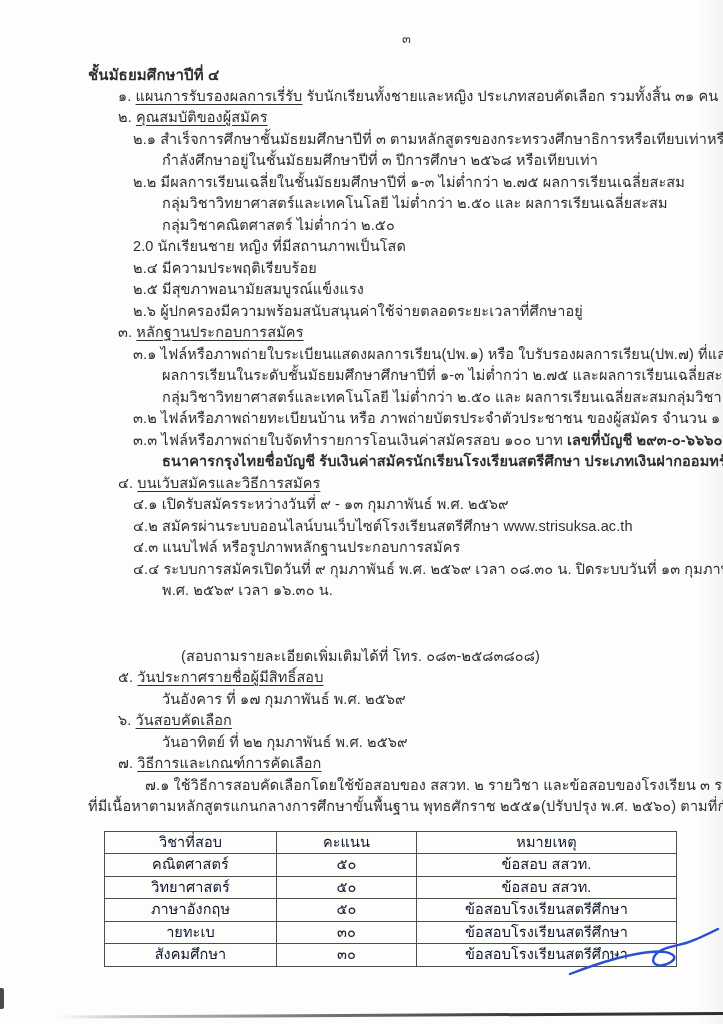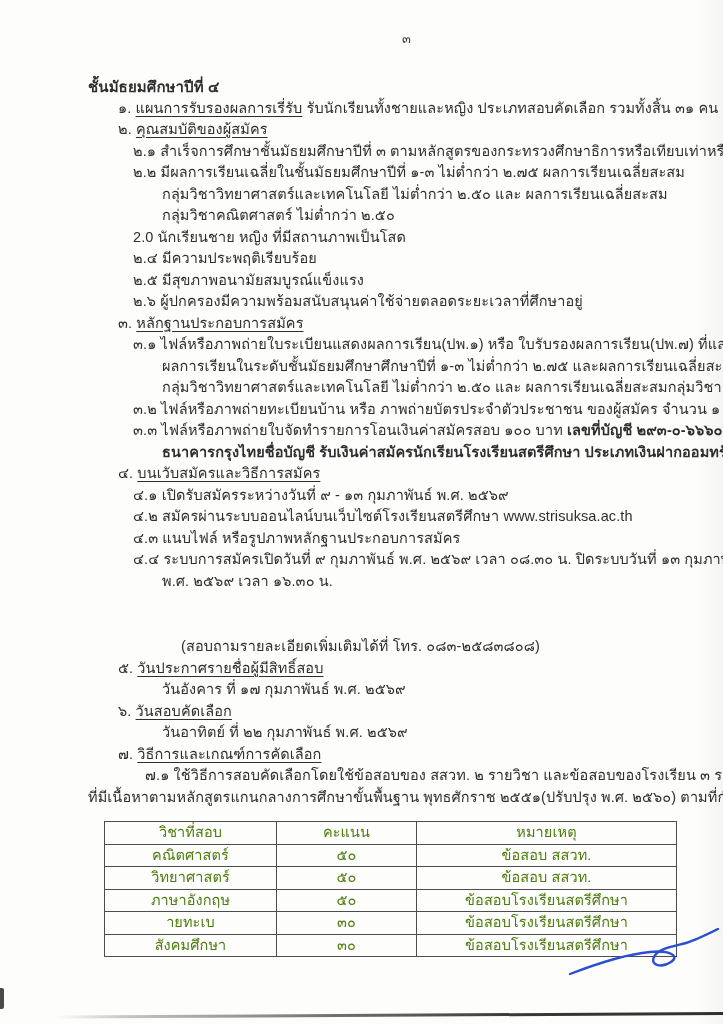--- a/index.html
+++ b/index.html
@@ -11,38 +11,38 @@
   }
   .page {
     position:absolute; left:0; top:0; width:723px; height:1024px;
     background:#fdfdfc; color:#2f2f2f; overflow:hidden;
   }
   .page-number {
     position:absolute; top:28px; left:402px;
     font-size:13px; color:#3a3a3a;
   }
   .content {
-    position:absolute; left:88px; top:76px; width:585px;
+    position:absolute; left:88px; top:64px; width:585px;
     font-size:14.5px; line-height:21.5px; color:#2e2e2e;
     letter-spacing:0.1px;
   }
   .line { white-space:nowrap; }
   .l0 { padding-left:0; }
   .l1 { padding-left:30px; }
   .l2 { padding-left:45px; }
   .l3 { padding-left:74px; }
   .l5 { padding-left:57px; }
   .l6 { padding-left:93px;margin-top:44px; }
   .heading { font-weight:bold; font-size:15px; }
   .ul { text-decoration:underline; text-underline-offset:3px; }
   .b { font-weight:bold; }
   table.exam {
     border-collapse:collapse; table-layout:fixed;
     margin-top:13px; margin-left:16px; width:572px;
-    font-size:14.5px; color:#4d7c0f;
+    font-size:14.5px; color:#0f172a;
   }
   table.exam th, table.exam td {
     border:1px solid #4d4d4d; height:22px; padding:0 2px;
     text-align:center; vertical-align:middle; font-weight:normal;
   }
   .col-subject { width:172px; }
   .col-score   { width:140px; }
   .col-note    { width:260px; }
   .signature {
     position:absolute; left:566px; top:928px; width:156px; height:64px;
@@ -71,20 +71,21 @@
   <div class="page-number">๓</div>
 
   <div class="content">
 
     <div class="line l0 heading">ชั้นมัธยมศึกษาปีที่ ๔</div>
 
     <div class="line l1"><span>๑. </span><span class="ul">แผนการรับรองผลการเรี่รับ</span><span> รับนักเรียนทั้งชายและหญิง ประเภทสอบคัดเลือก รวมทั้งสิ้น ๓๑ คน</span></div>
 
     <div class="line l1"><span>๒. </span><span class="ul">คุณสมบัติของผู้สมัคร</span></div>
     <div class="line l2">๒.๑ สำเร็จการศึกษาชั้นมัธยมศึกษาปีที่ ๓ ตามหลักสูตรของกระทรวงศึกษาธิการหรือเทียบเท่าหรือ</div>
+    <div class="line l3">กำลังศึกษาอยู่ในชั้นมัธยมศึกษาปีที่ ๓ ปีการศึกษา ๒๕๖๘ หรือเทียบเท่า</div>
     <div class="line l2">๒.๒ มีผลการเรียนเฉลี่ยในชั้นมัธยมศึกษาปีที่ ๑-๓ ไม่ต่ำกว่า ๒.๗๕ ผลการเรียนเฉลี่ยสะสม</div>
     <div class="line l3">กลุ่มวิชาวิทยาศาสตร์และเทคโนโลยี ไม่ต่ำกว่า ๒.๕๐ และ ผลการเรียนเฉลี่ยสะสม</div>
     <div class="line l3">กลุ่มวิชาคณิตศาสตร์ ไม่ต่ำกว่า ๒.๕๐</div>
     <div class="line l2">2.0 นักเรียนชาย หญิง ที่มีสถานภาพเป็นโสด</div>
     <div class="line l2">๒.๔ มีความประพฤติเรียบร้อย</div>
     <div class="line l2">๒.๕ มีสุขภาพอนามัยสมบูรณ์แข็งแรง</div>
     <div class="line l2">๒.๖ ผู้ปกครองมีความพร้อมสนับสนุนค่าใช้จ่ายตลอดระยะเวลาที่ศึกษาอยู่</div>
 
     <div class="line l1"><span>๓. </span><span class="ul">หลักฐานประกอบการสมัคร</span></div>
     <div class="line l2">๓.๑ ไฟล์หรือภาพถ่ายใบระเบียนแสดงผลการเรียน(ปพ.๑) หรือ ใบรับรองผลการเรียน(ปพ.๗) ที่แสดง</div>

